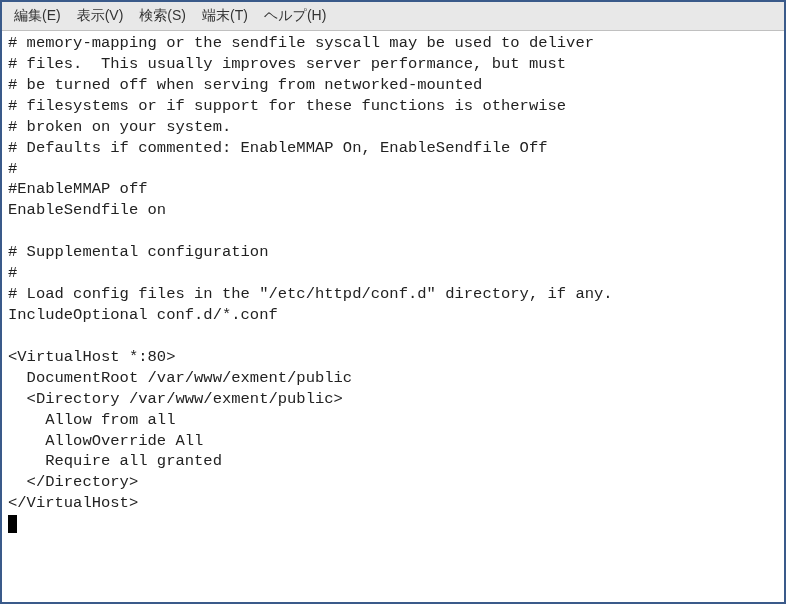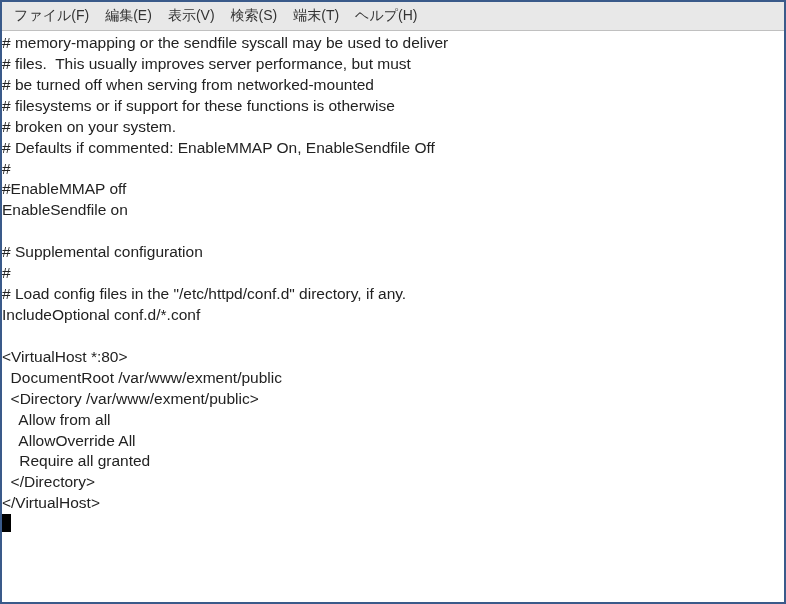--- a/index.html
+++ b/index.html
@@ -27,41 +27,40 @@
       color: #333;
     }
     .menu-item {
       padding: 2px 6px;
       cursor: pointer;
       user-select: none;
     }
     .terminal-content {
       flex: 1;
       background: #ffffff;
-      padding: 2px 0;
-      font-family: Liberation Sans, sans-serif;
+      padding: 2px 6px;
+      font-family: Liberation Mono, monospace;
       font-size: 15.5px;
       line-height: 1.35;
       color: #222;
       white-space: pre;
       overflow: hidden;
     }
     .cursor {
       display: inline-block;
       width: 9px;
       height: 18px;
       background: #000;
       vertical-align: text-bottom;
     }
   </style>
 </head>
 <body>
 
 <div class="menubar">
-  <span class="menu-item">ファイル(F)</span>
   <span class="menu-item">編集(E)</span>
   <span class="menu-item">表示(V)</span>
   <span class="menu-item">検索(S)</span>
   <span class="menu-item">端末(T)</span>
   <span class="menu-item">ヘルプ(H)</span>
 </div>
 
 <div class="terminal-content"><span id="terminal-lines"># memory-mapping or the sendfile syscall may be used to deliver
 # files.  This usually improves server performance, but must
 # be turned off when serving from networked-mounted

